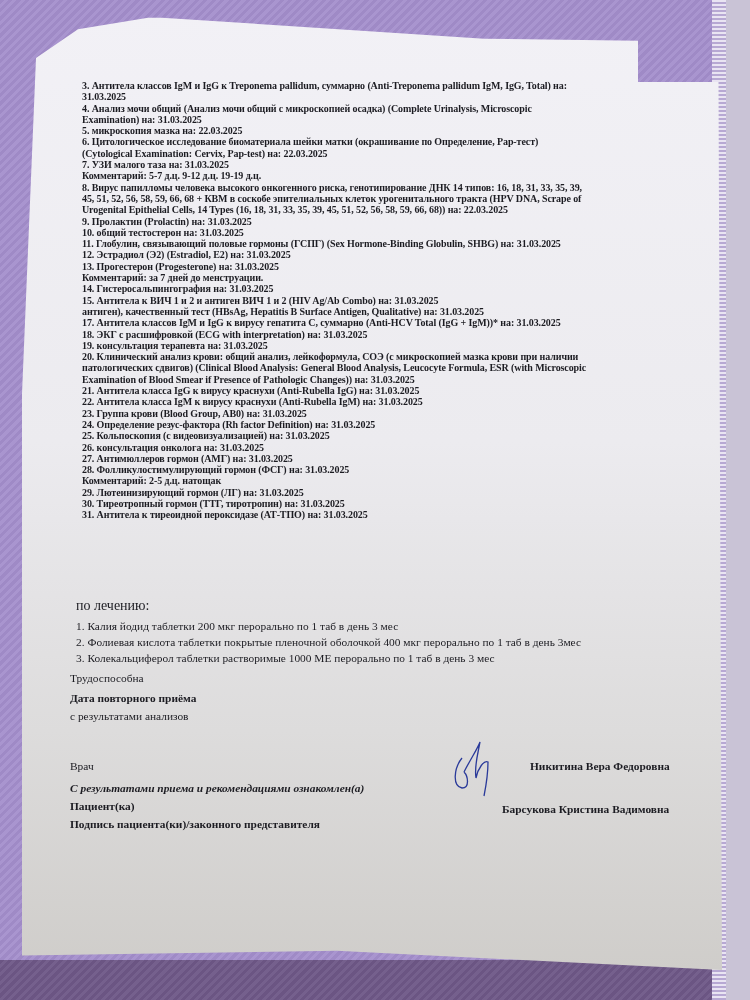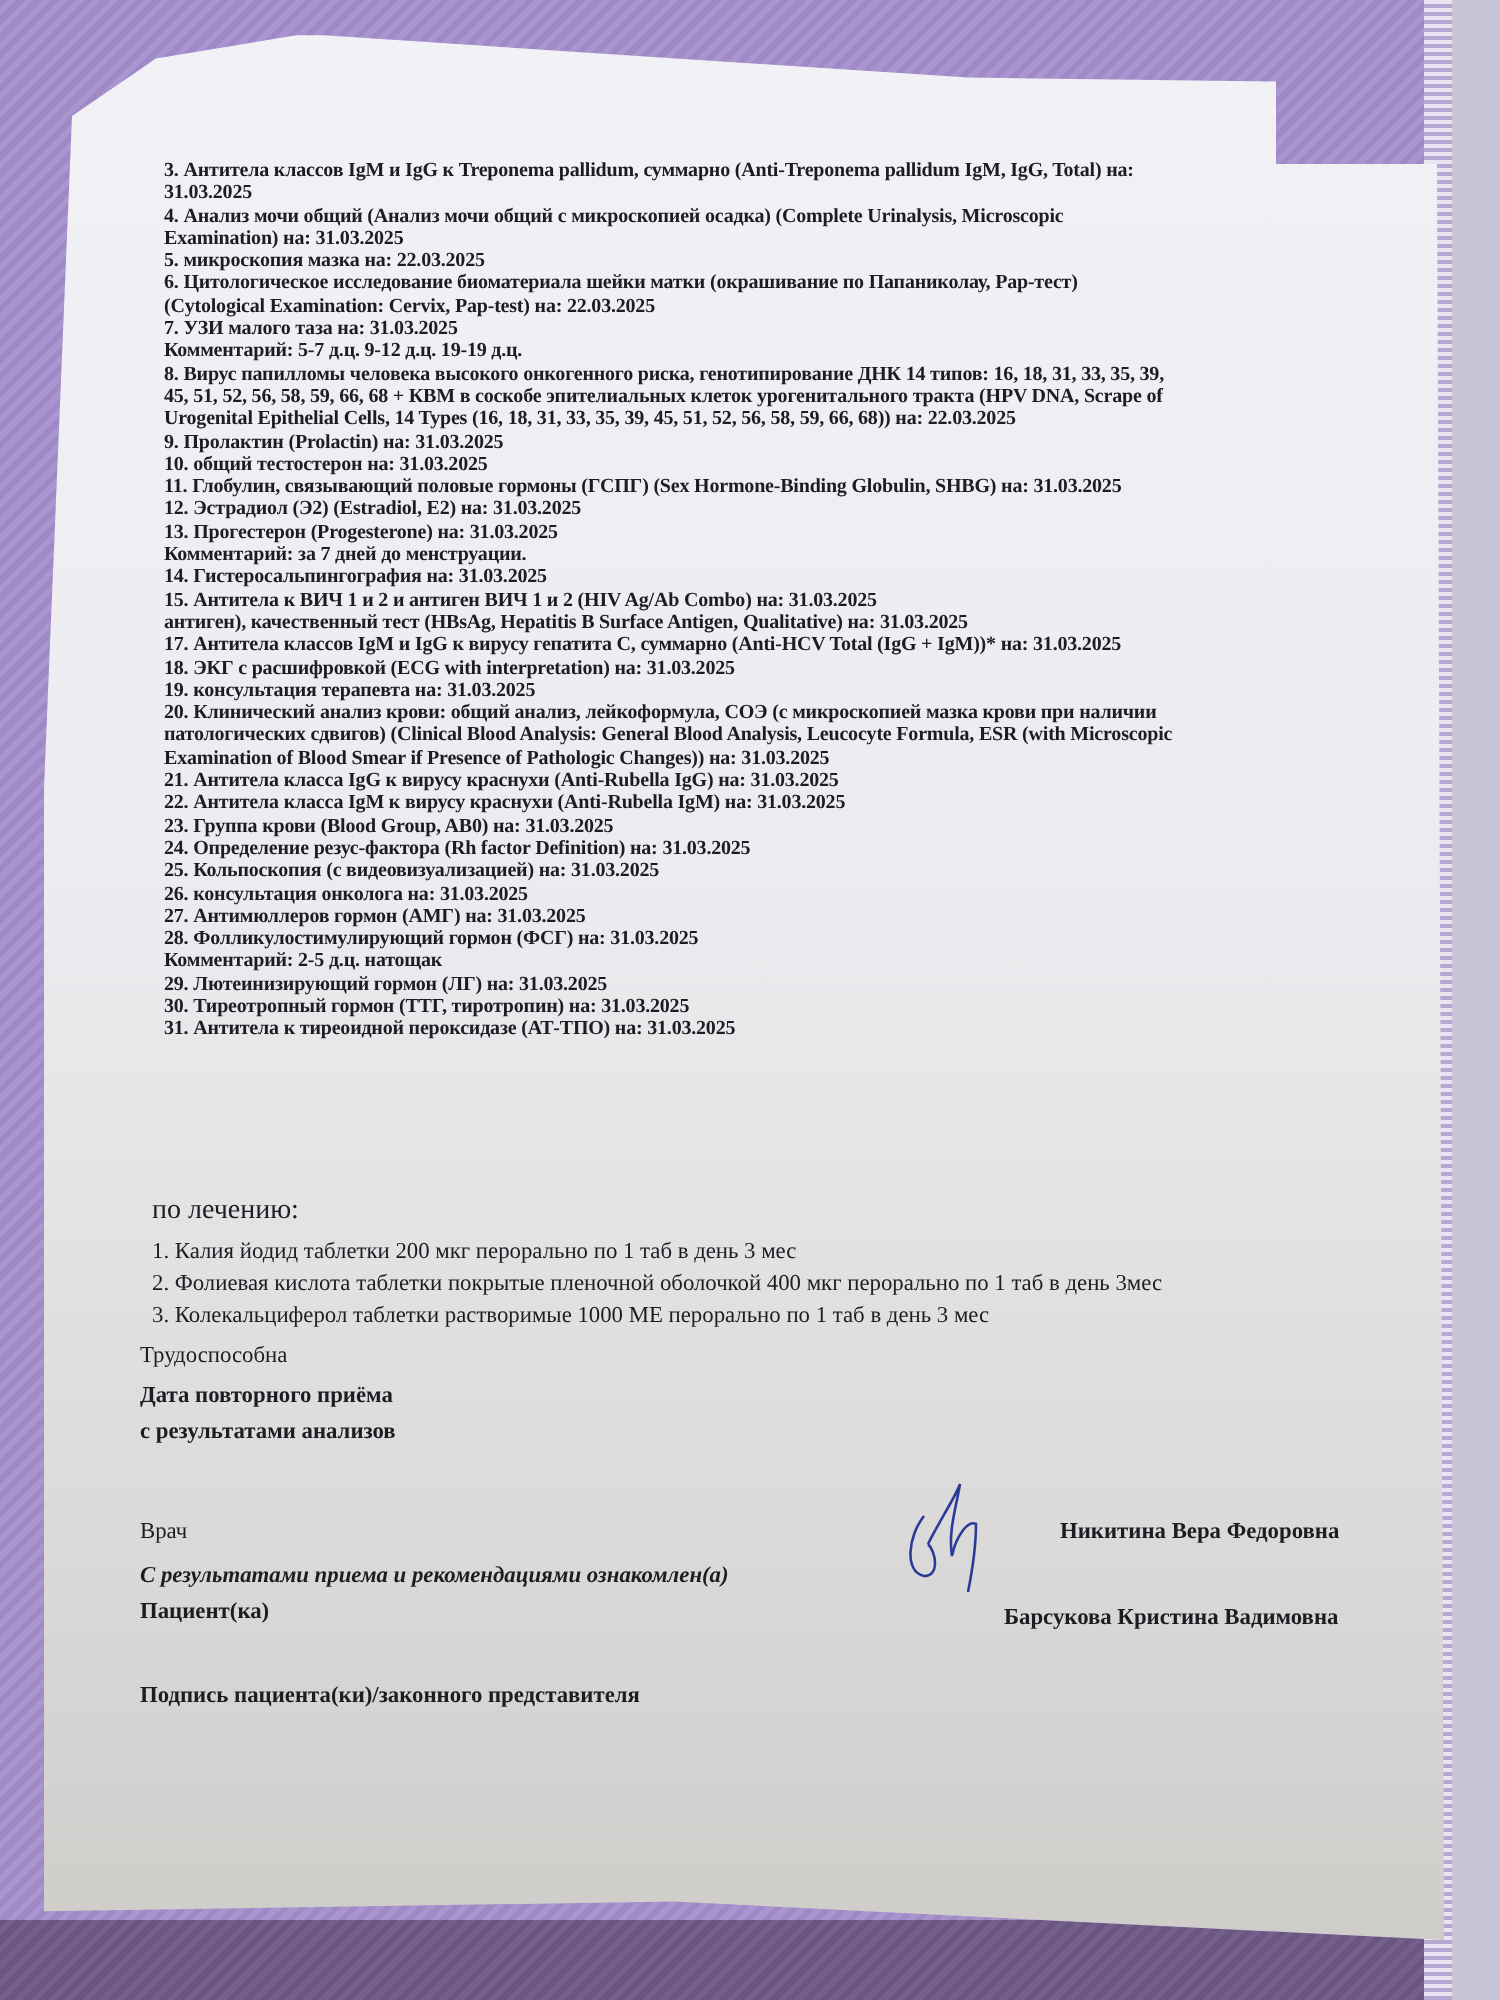--- a/index.html
+++ b/index.html
@@ -31,21 +31,21 @@
 <div class="zipper"></div>
 <div class="edge-strip"></div>
 <div class="paper"></div>
 
 <div class="content" id="items">
     <div class="line"><span>3.</span> <span>Антитела классов IgM и IgG к Treponema pallidum, суммарно (Anti-Treponema pallidum IgM, IgG, Total) на:</span></div>
     <div class="line ">31.03.2025</div>
     <div class="line"><span>4.</span> <span>Анализ мочи общий (Анализ мочи общий с микроскопией осадка) (Complete Urinalysis, Microscopic</span></div>
     <div class="line ">Examination) на: 31.03.2025</div>
     <div class="line"><span>5.</span> <span>микроскопия мазка на: 22.03.2025</span></div>
-    <div class="line"><span>6.</span> <span>Цитологическое исследование биоматериала шейки матки (окрашивание по Папаниколау, Pap-тест)</span></div>
+    <div class="line"><span>6.</span> <span>Цитологическое исследование биоматериала шейки матки (окрашивание по Определение, Pap-тест)</span></div>
     <div class="line ">(Cytological Examination: Cervix, Pap-test) на: 22.03.2025</div>
     <div class="line"><span>7.</span> <span>УЗИ малого таза на: 31.03.2025</span></div>
     <div class="line ">Комментарий: 5-7 д.ц. 9-12 д.ц. 19-19 д.ц.</div>
     <div class="line"><span>8.</span> <span>Вирус папилломы человека высокого онкогенного риска, генотипирование ДНК 14 типов: 16, 18, 31, 33, 35, 39,</span></div>
     <div class="line ">45, 51, 52, 56, 58, 59, 66, 68 + КВМ в соскобе эпителиальных клеток урогенитального тракта (HPV DNA, Scrape of</div>
     <div class="line ">Urogenital Epithelial Cells, 14 Types (16, 18, 31, 33, 35, 39, 45, 51, 52, 56, 58, 59, 66, 68)) на: 22.03.2025</div>
     <div class="line"><span>9.</span> <span>Пролактин (Prolactin) на: 31.03.2025</span></div>
     <div class="line"><span>10.</span> <span>общий тестостерон на: 31.03.2025</span></div>
     <div class="line"><span>11.</span> <span>Глобулин, связывающий половые гормоны (ГСПГ) (Sex Hormone-Binding Globulin, SHBG) на: 31.03.2025</span></div>
     <div class="line"><span>12.</span> <span>Эстрадиол (Э2) (Estradiol, E2) на: 31.03.2025</span></div>
@@ -76,25 +76,25 @@
 
 <div class="footer" style="top:598px;">
   <div class="normal" style="font-size:14px;margin-left:6px;">по лечению:</div>
   <div style="margin-left:6px;margin-top:4px;line-height:16px;">
     <div class="normal">1. Калия йодид таблетки 200 мкг  перорально по  1 таб   в день  3 мес</div>
     <div class="normal">2. Фолиевая кислота таблетки покрытые пленочной оболочкой 400 мкг  перорально по  1 таб   в день  3мес</div>
     <div class="normal">3. Колекальциферол таблетки растворимые 1000 МЕ  перорально по  1 таб   в день  3 мес</div>
   </div>
   <div class="normal" style="margin-top:6px;">Трудоспособна</div>
   <div class="bold" style="margin-top:8px;">Дата повторного приёма</div>
-  <div class="normal" style="margin-top:6px;font-weight:bold;">с результатами анализов</div>
+  <div class="normal" style="margin-top:6px;">с результатами анализов</div>
 </div>
 
 <div class="footer" style="top:760px;">Врач</div>
 <div class="footer bold" style="top:760px;left:530px;width:200px;">Никитина Вера Федоровна</div>
 <div class="footer bold italic" style="top:782px;">С результатами приема и рекомендациями ознакомлен(а)</div>
 <div class="footer bold" style="top:800px;">Пациент(ка)</div>
 <div class="footer bold" style="top:803px;left:502px;width:220px;">Барсукова Кристина Вадимовна</div>
-<div class="footer bold" style="top:842px;">Подпись пациента(ки)/законного представителя</div>
+<div class="footer bold" style="top:818px;">Подпись пациента(ки)/законного представителя</div>
 
 <svg class="sig" viewBox="0 0 50 60">
   <path d="M14 20 C6 30,4 48,14 50 C22 50,20 38,16 34 M16 34 C22 22,30 10,32 4 C30 16,26 28,28 40 C30 30,36 22,40 24 C40 34,38 48,36 58" fill="none" stroke="#2a3a9a" stroke-width="1.3"></path>
 </svg>
 
 </body></html>

